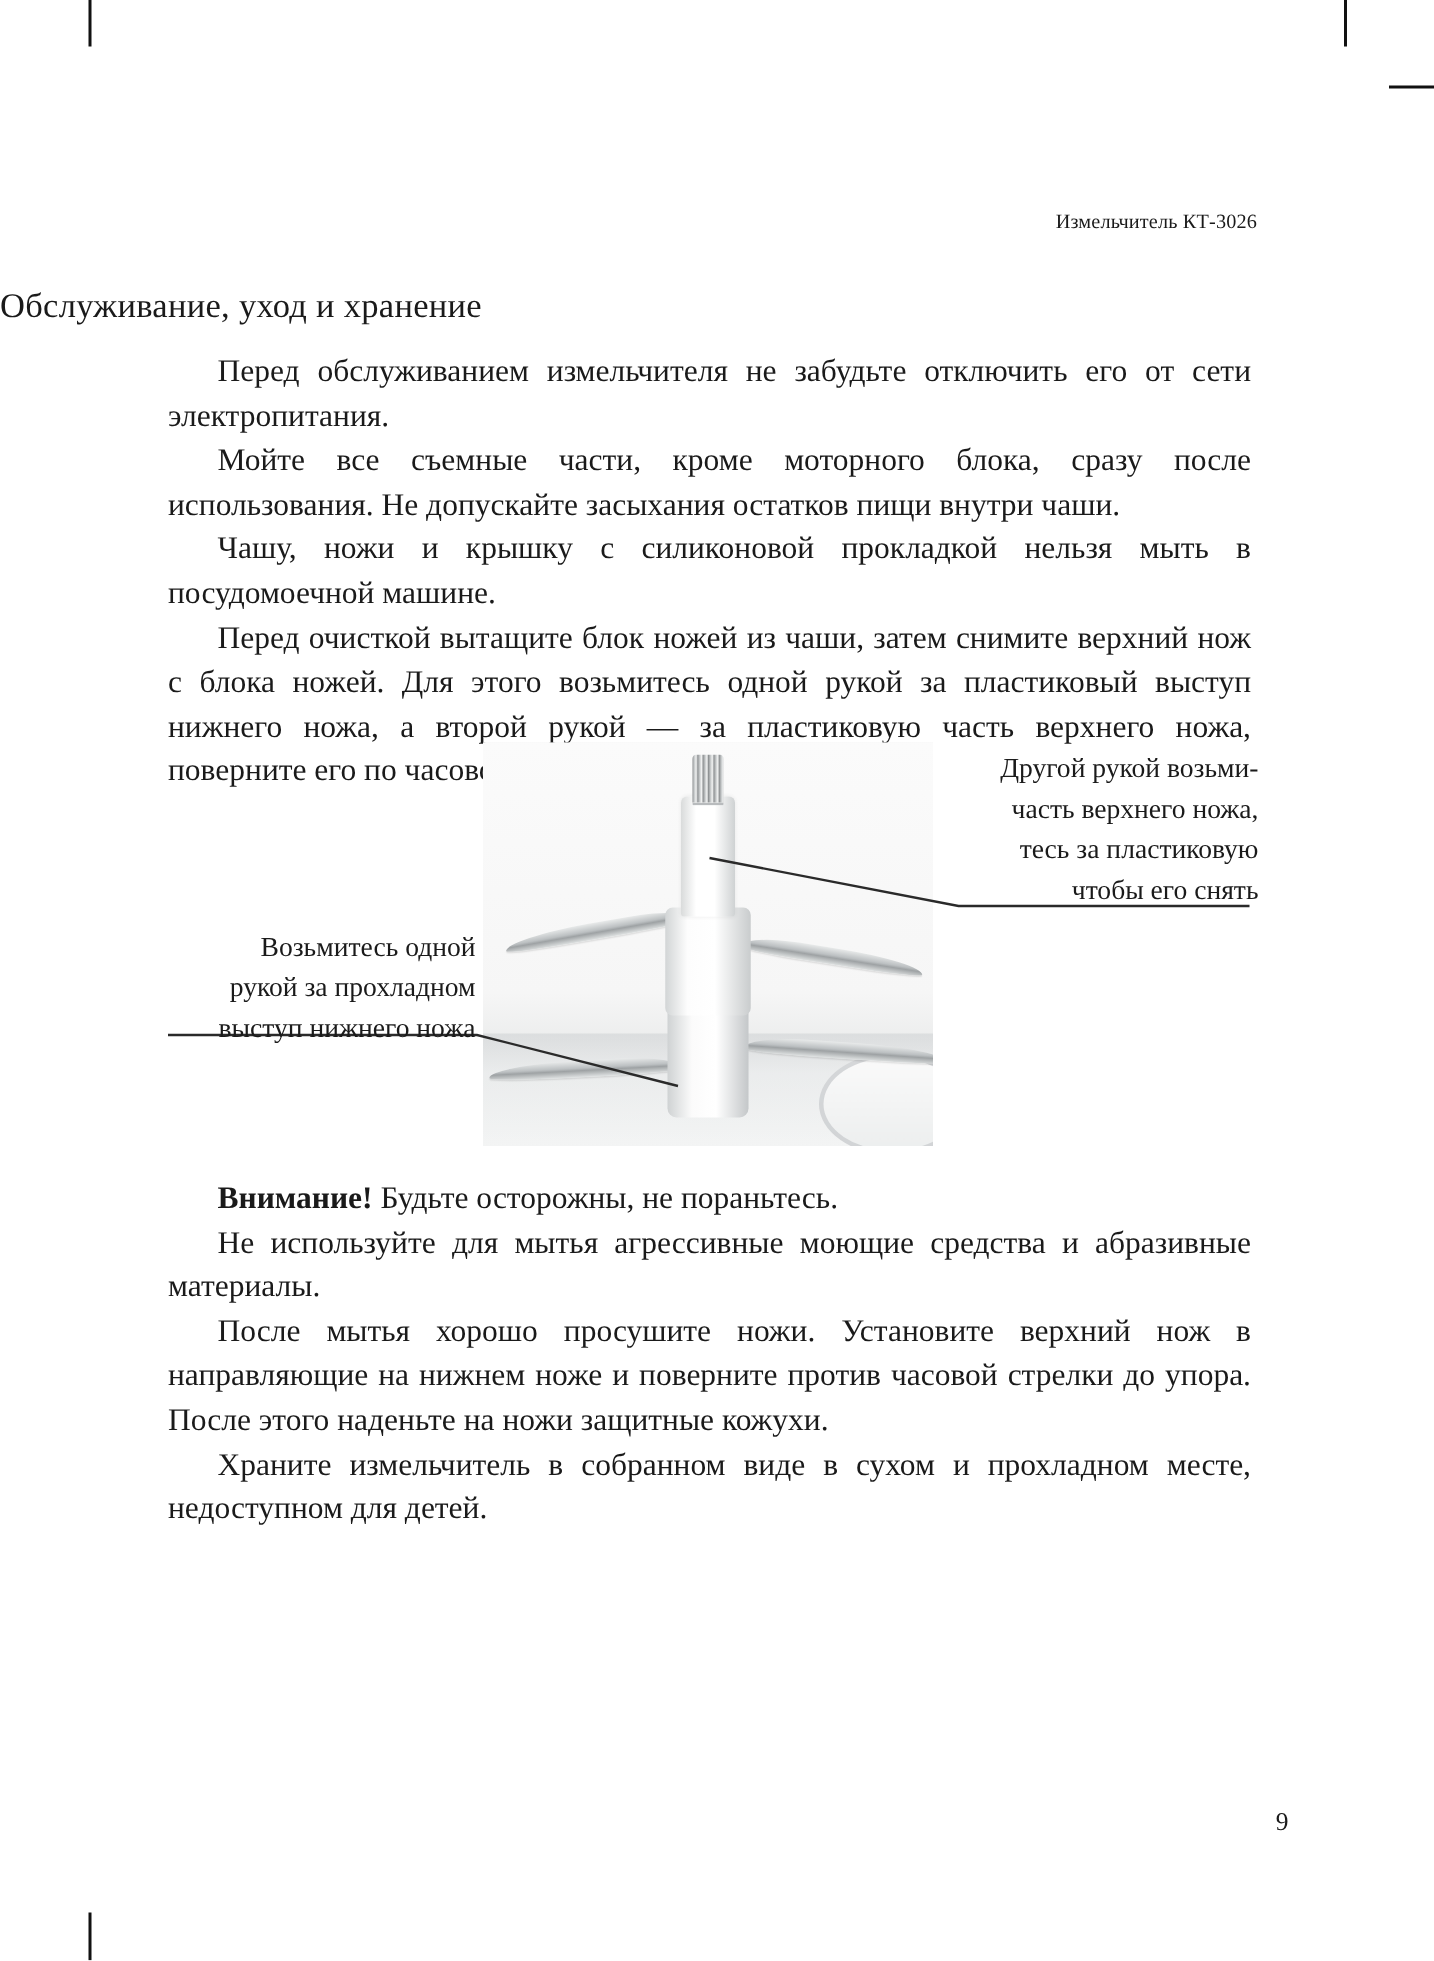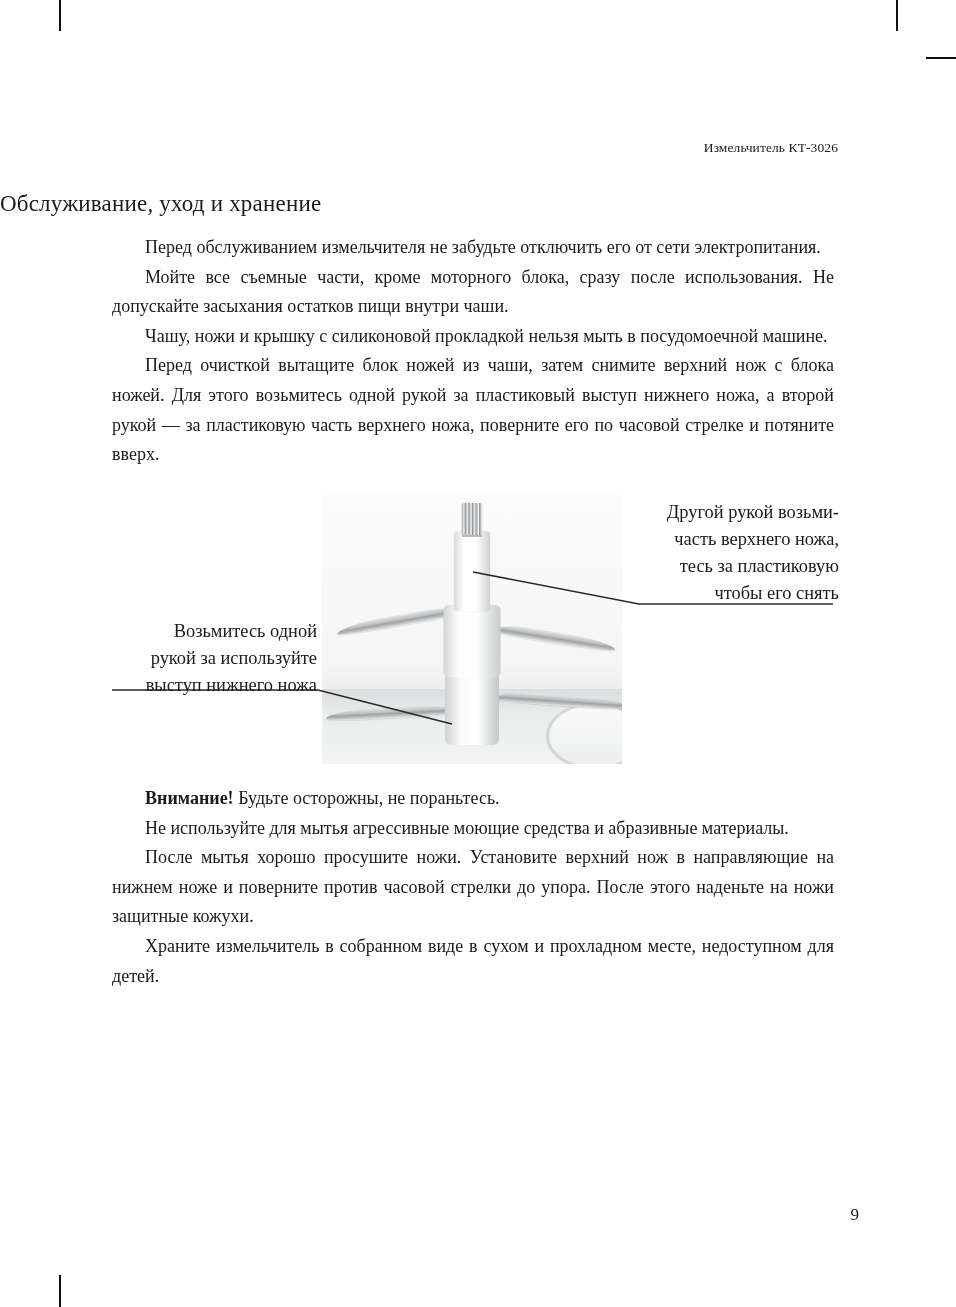--- a/index.html
+++ b/index.html
@@ -48,21 +48,21 @@
     font-size: 23px;
     font-weight: normal;
     letter-spacing: 0.2px;
   }
 
   
   .text-block {
     position: absolute;
     left: 112px;
     width: 722px;
-    font-size: 18px;
+    font-size: 21px;
     line-height: 29.6px;
     text-align: justify;
     text-justify: inter-word;
   }
   .text-block p {
     margin: 0;
     text-indent: 33px;
   }
   .block-top { top: 233px; }
   .block-bottom { top: 784px; }
@@ -241,21 +241,21 @@
 
   <div class="callout callout-right">
     <div>Другой рукой возьми-</div>
     <div>часть верхнего ножа,</div>
     <div>тесь за пластиковую</div>
     <div>чтобы его снять</div>
   </div>
 
   <div class="callout callout-left">
     <div>Возьмитесь одной</div>
-    <div>рукой за используйте</div>
+    <div>рукой за прохладном</div>
     <div>выступ нижнего ножа</div>
   </div>
 
   <div class="text-block block-bottom">
     <p><span class="lead-bold">Внимание!</span><span> Будьте осторожны, не пораньтесь.</span></p>
     <p>Не используйте для мытья агрессивные моющие средства и абразивные материалы.</p>
     <p>После мытья хорошо просушите ножи. Установите верхний нож в направляющие на нижнем ноже и поверните против часовой стрелки до упора. После этого наденьте на ножи защитные кожухи.</p>
     <p>Храните измельчитель в собранном виде в сухом и прохладном месте, недоступном для детей.</p>
   </div>
 

